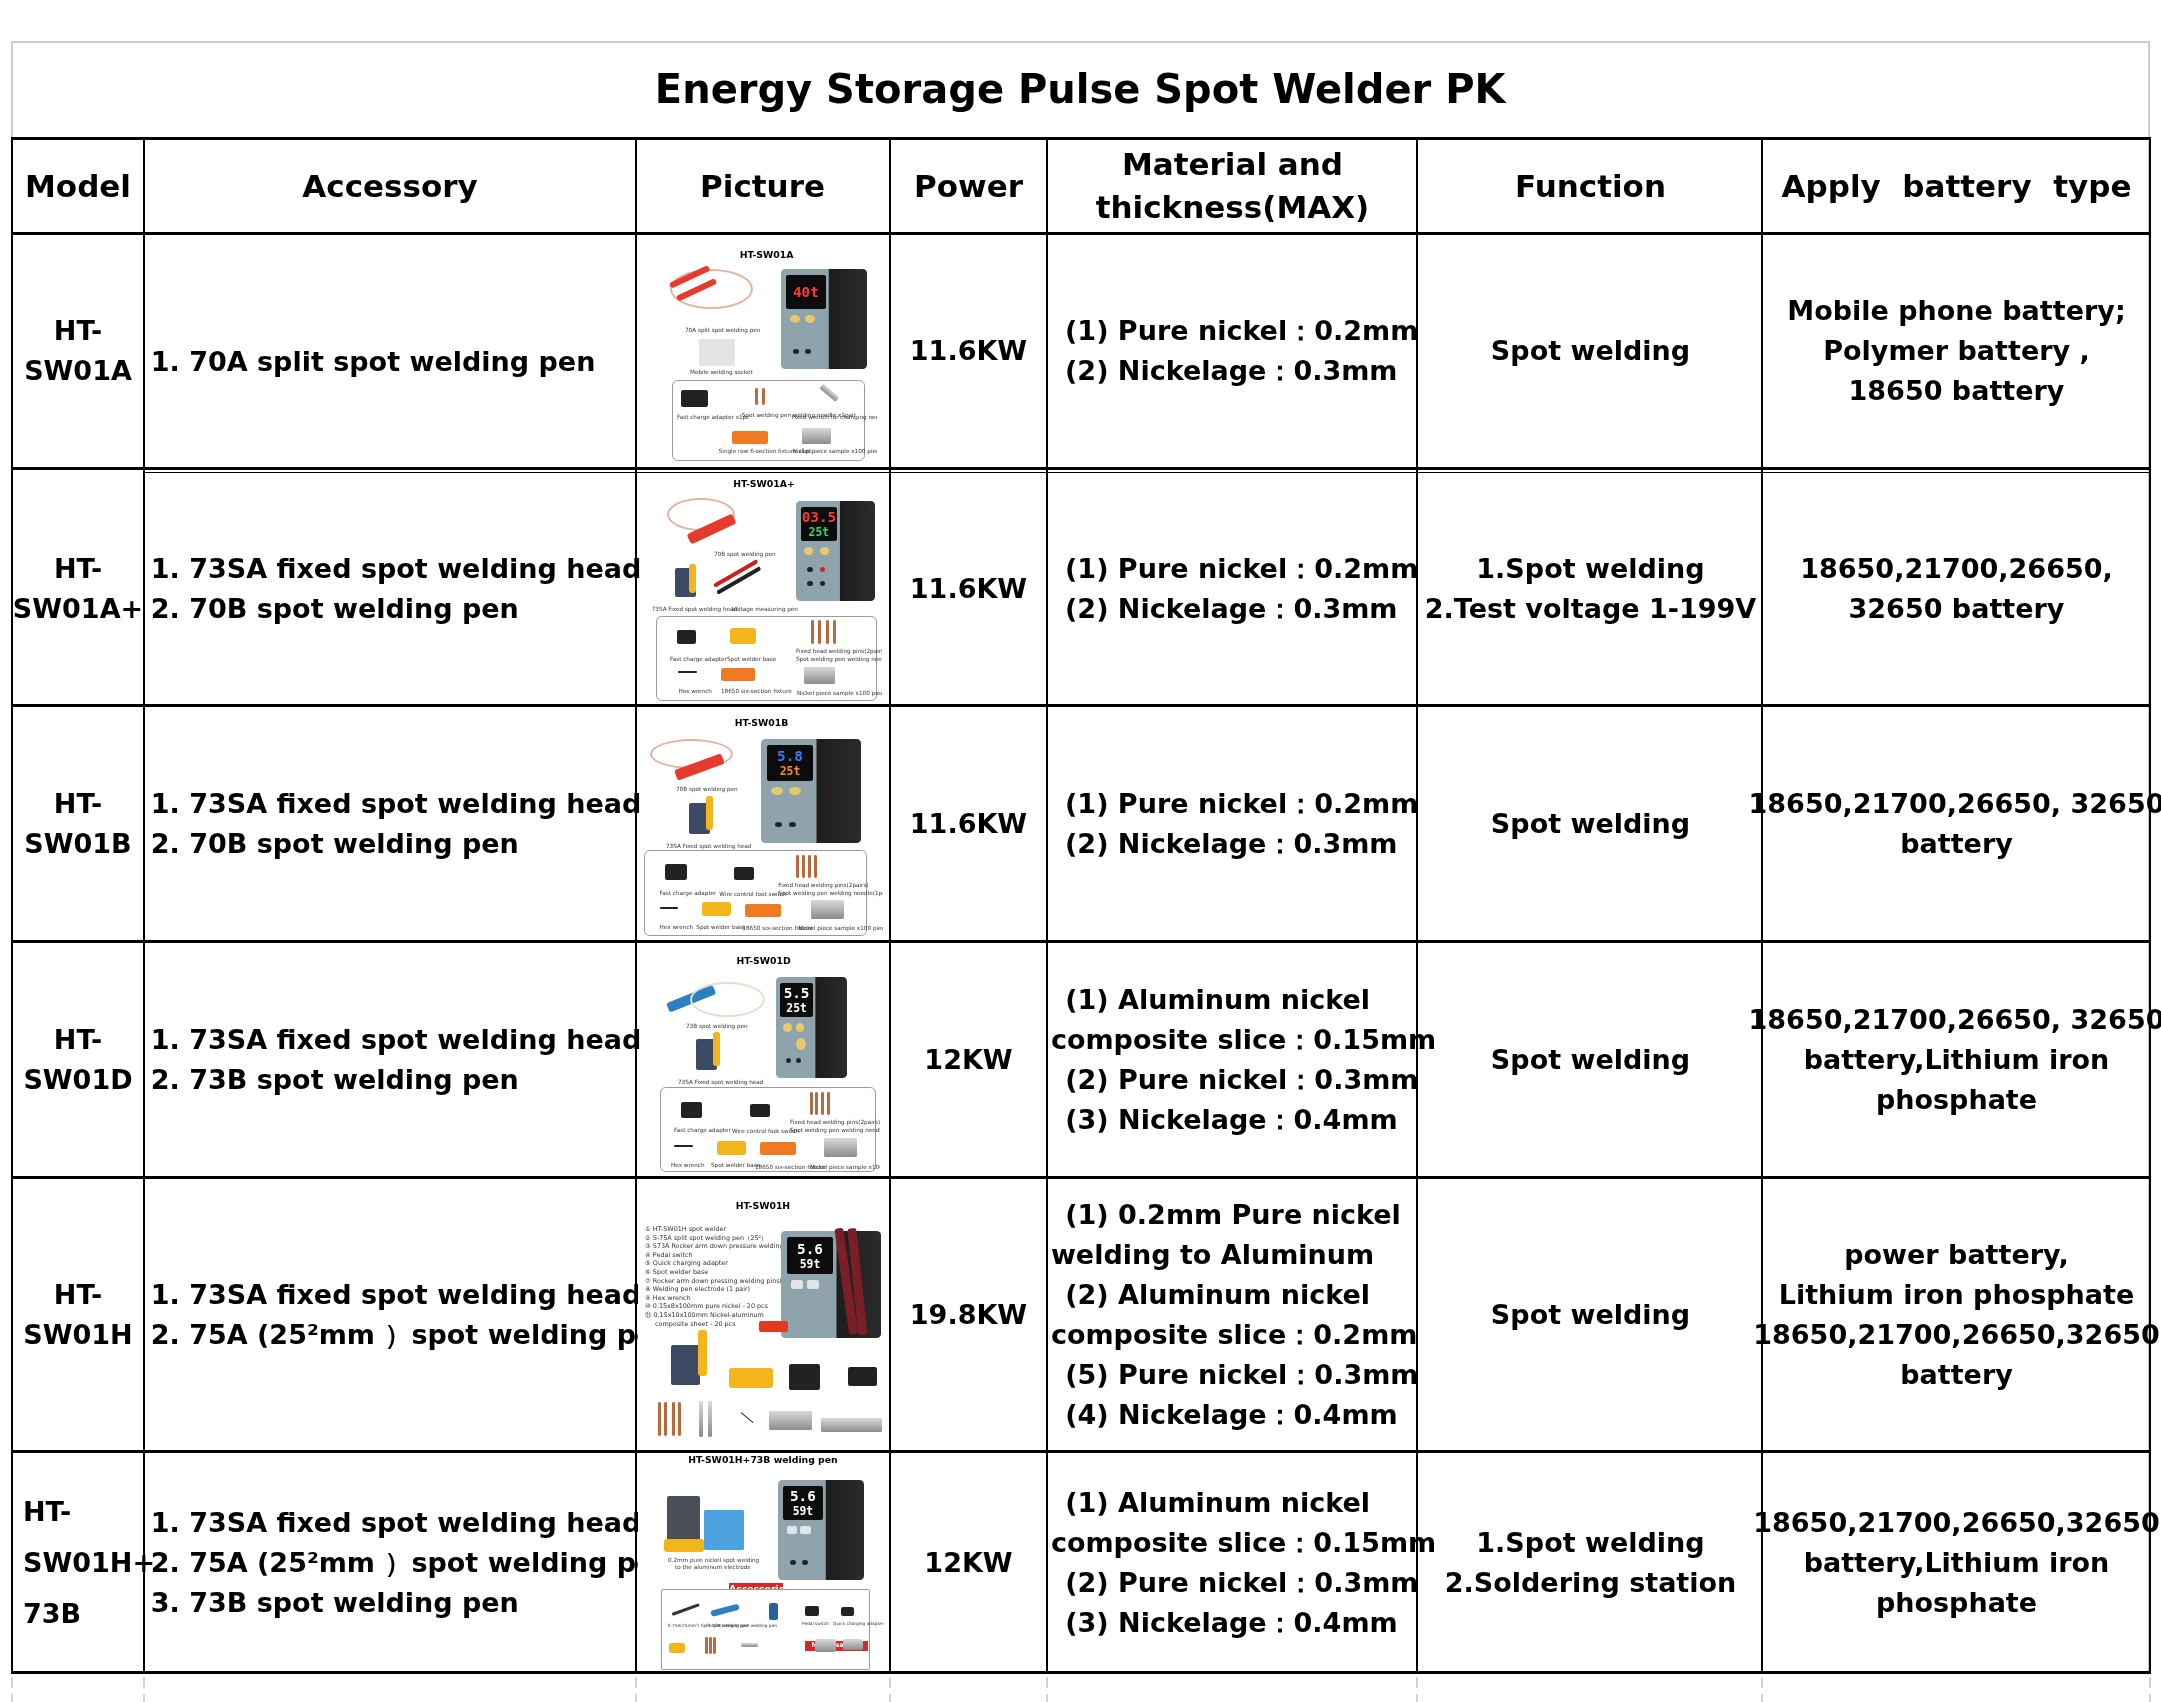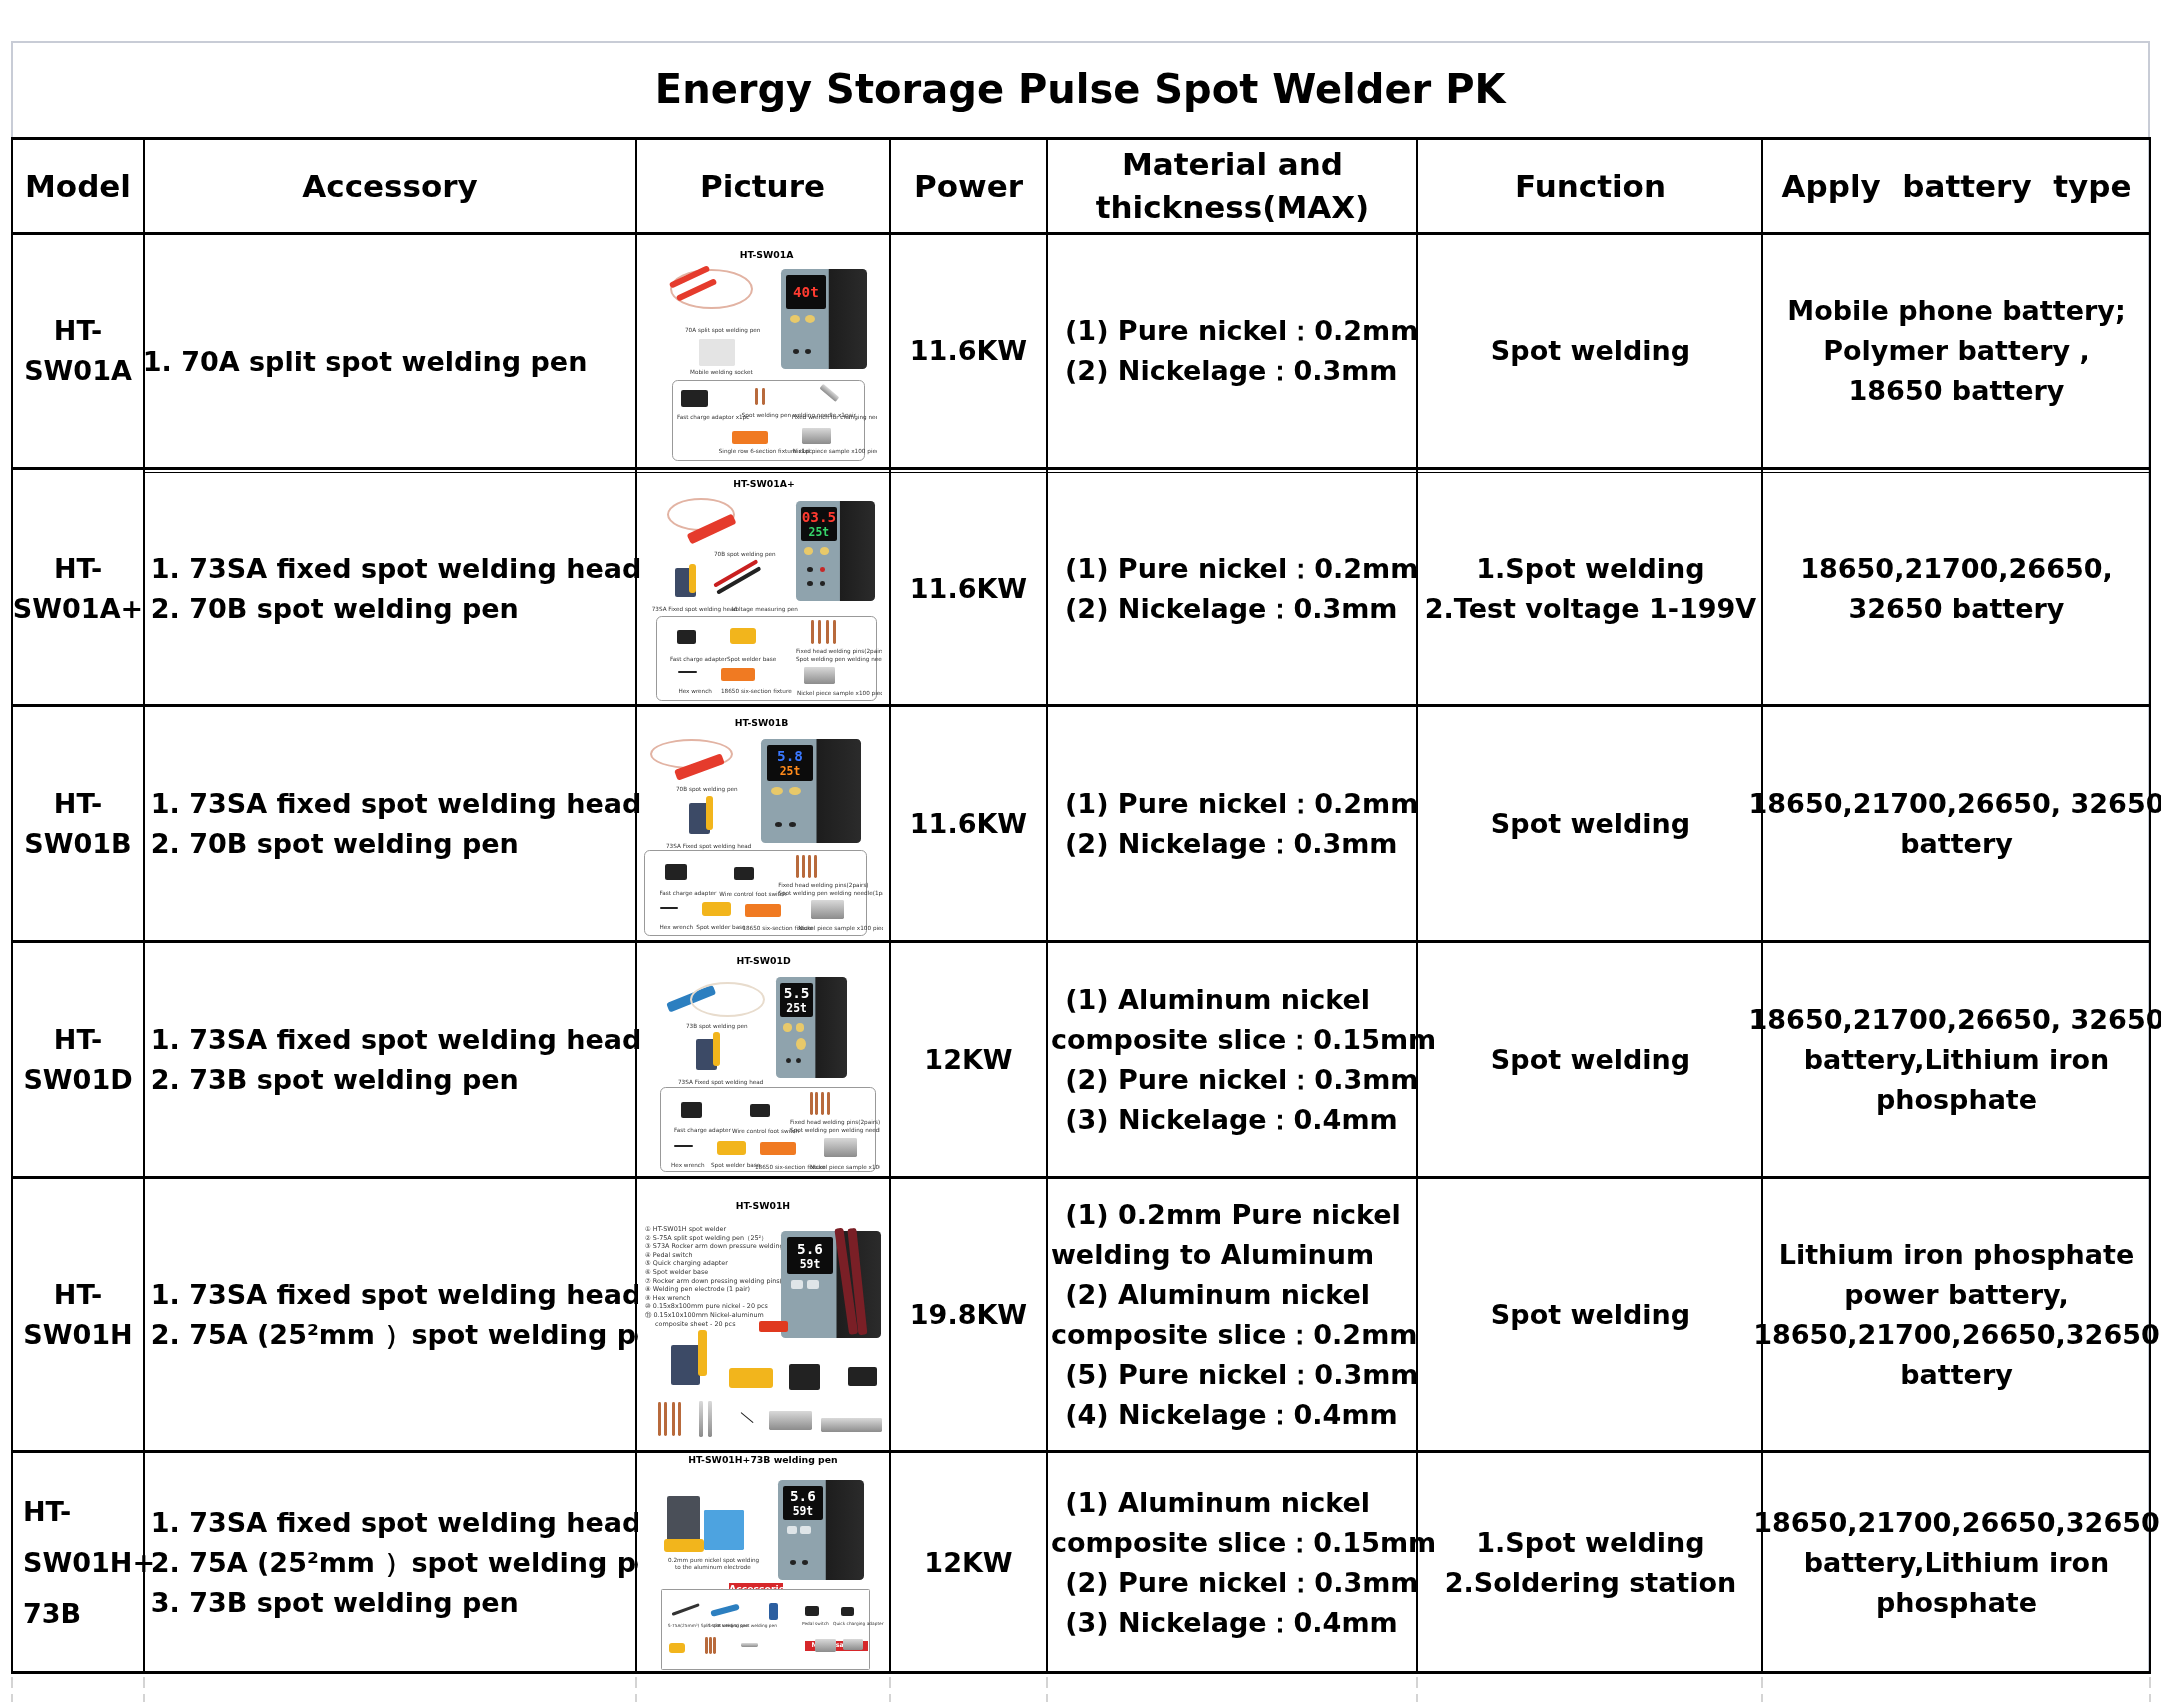--- a/index.html
+++ b/index.html
@@ -95,21 +95,21 @@
 <div class="cell hdr" style="left:1419px;top:140px;width:343px;height:92px">Function</div>
 <div class="cell hdr" style="left:1764px;top:140px;width:385px;height:92px;white-space:pre">Apply  battery  type</div>
 
 <div>
   <div class="cell" style="left:13px;top:235px;width:130px;height:232px">
     <div class="lines">
         <span>HT-</span>
         <span>SW01A</span>
       </div>
   </div>
-  <div class="cell left" style="left:137px;top:235px;width:490px;height:254px">
+  <div class="cell left" style="left:145px;top:235px;width:490px;height:254px">
     <div class="lines">
         <span>1. 70A split spot welding pen</span>
       </div>
   </div>
   <div class="pic" style="left:656px;top:240px;width:221px;height:221px">
     <div class="pic-title">HT-SW01A</div>
     <div class="cable" style="left:14.3px;top:29px;width:79px;height:36px"></div>
     <div class="pen" style="left:14.3px;top:43px;width:43px;transform:rotate(-25deg)"></div>
     <div class="pen" style="left:21.4px;top:56px;width:43px;transform:rotate(-25deg)"></div>
     <div class="cap" style="left:29px;top:87px">70A split spot welding pen</div>
@@ -449,22 +449,22 @@
       <span style="padding-left:14.3px">(4)  Nickelage：0.4mm</span>
     </div>
   </div>
   <div class="cell" style="left:1419px;top:1179px;width:343px;height:271px">
     <div class="lines">
         <span>Spot welding</span>
       </div>
   </div>
   <div class="cell" style="left:1764px;top:1179px;width:385px;height:271px">
     <div class="lines">
+        <span>power battery,</span>
         <span>Lithium iron phosphate</span>
-        <span>power battery,</span>
         <span>18650,21700,26650,32650</span>
         <span>battery</span>
       </div>
   </div>
 </div>
 
 <div>
   <div class="cell left" style="left:13px;top:1453px;width:130px;height:219px;padding-left:10px;font-size:27px;line-height:51px">
     <div class="lines">
         <span>HT-</span>

